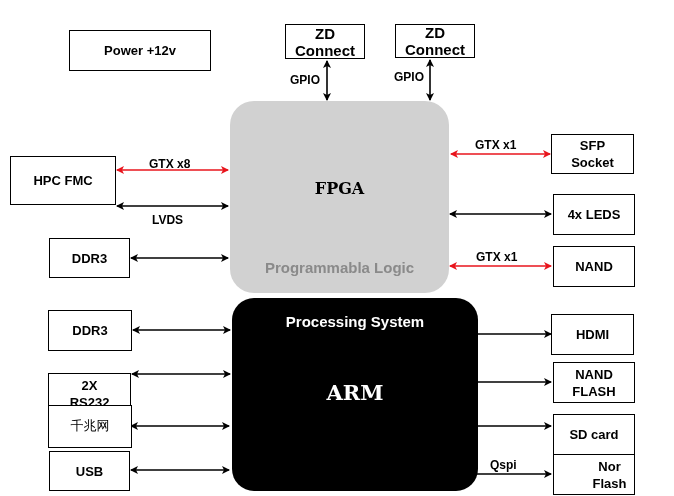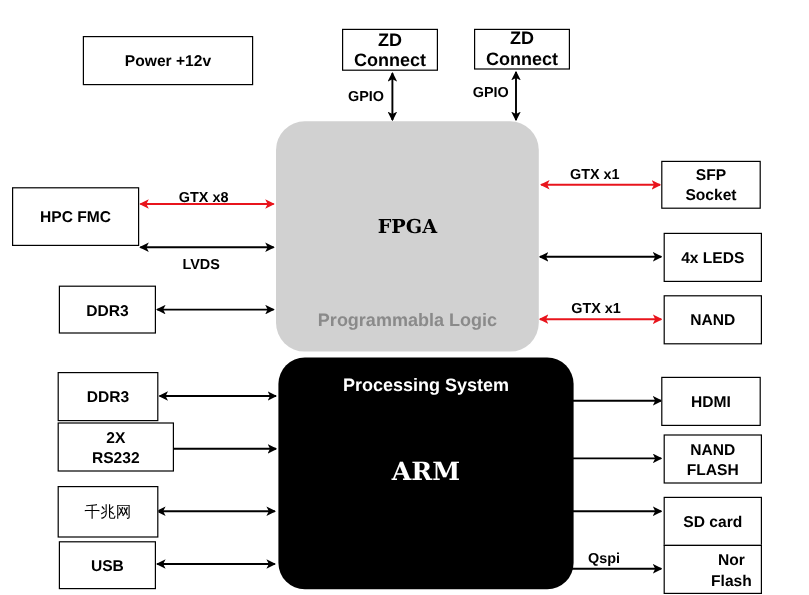--- a/index.html
+++ b/index.html
@@ -105,28 +105,28 @@
   <span>4x LEDS</span>
 </div>
 <div class="box" style="left:553px;top:246px;width:82px;height:41px;">
   <span>NAND</span>
 </div>
 <span class="lbl" style="left:476px;top:250px;">GTX x1</span>
 
 <div class="box" style="left:48px;top:310px;width:84px;height:41px;">
   <span>DDR3</span>
 </div>
-<div class="box" style="left:48px;top:352px;width:97px;height:41px;">
+<div class="box" style="left:48px;top:373px;width:83px;height:41px;">
   <div>
     <div>2X</div>
     <div>RS232</div>
   </div>
 </div>
 <div class="box" style="left:48px;top:405px;width:84px;height:43px;">
-  <span style="font-family:Liberation Sans, sans-serif;font-weight:normal;">千兆网</span>
+  <span style="font-family:Liberation Mono, monospace;font-weight:normal;">千兆网</span>
 </div>
 <div class="box" style="left:49px;top:451px;width:81px;height:40px;">
   <span>USB</span>
 </div>
 
 <div class="box" style="left:551px;top:314px;width:83px;height:41px;text-align:center;">
   <span>HDMI</span>
 </div>
 <div class="box" style="left:553px;top:362px;width:82px;height:41px;">
   <div>

